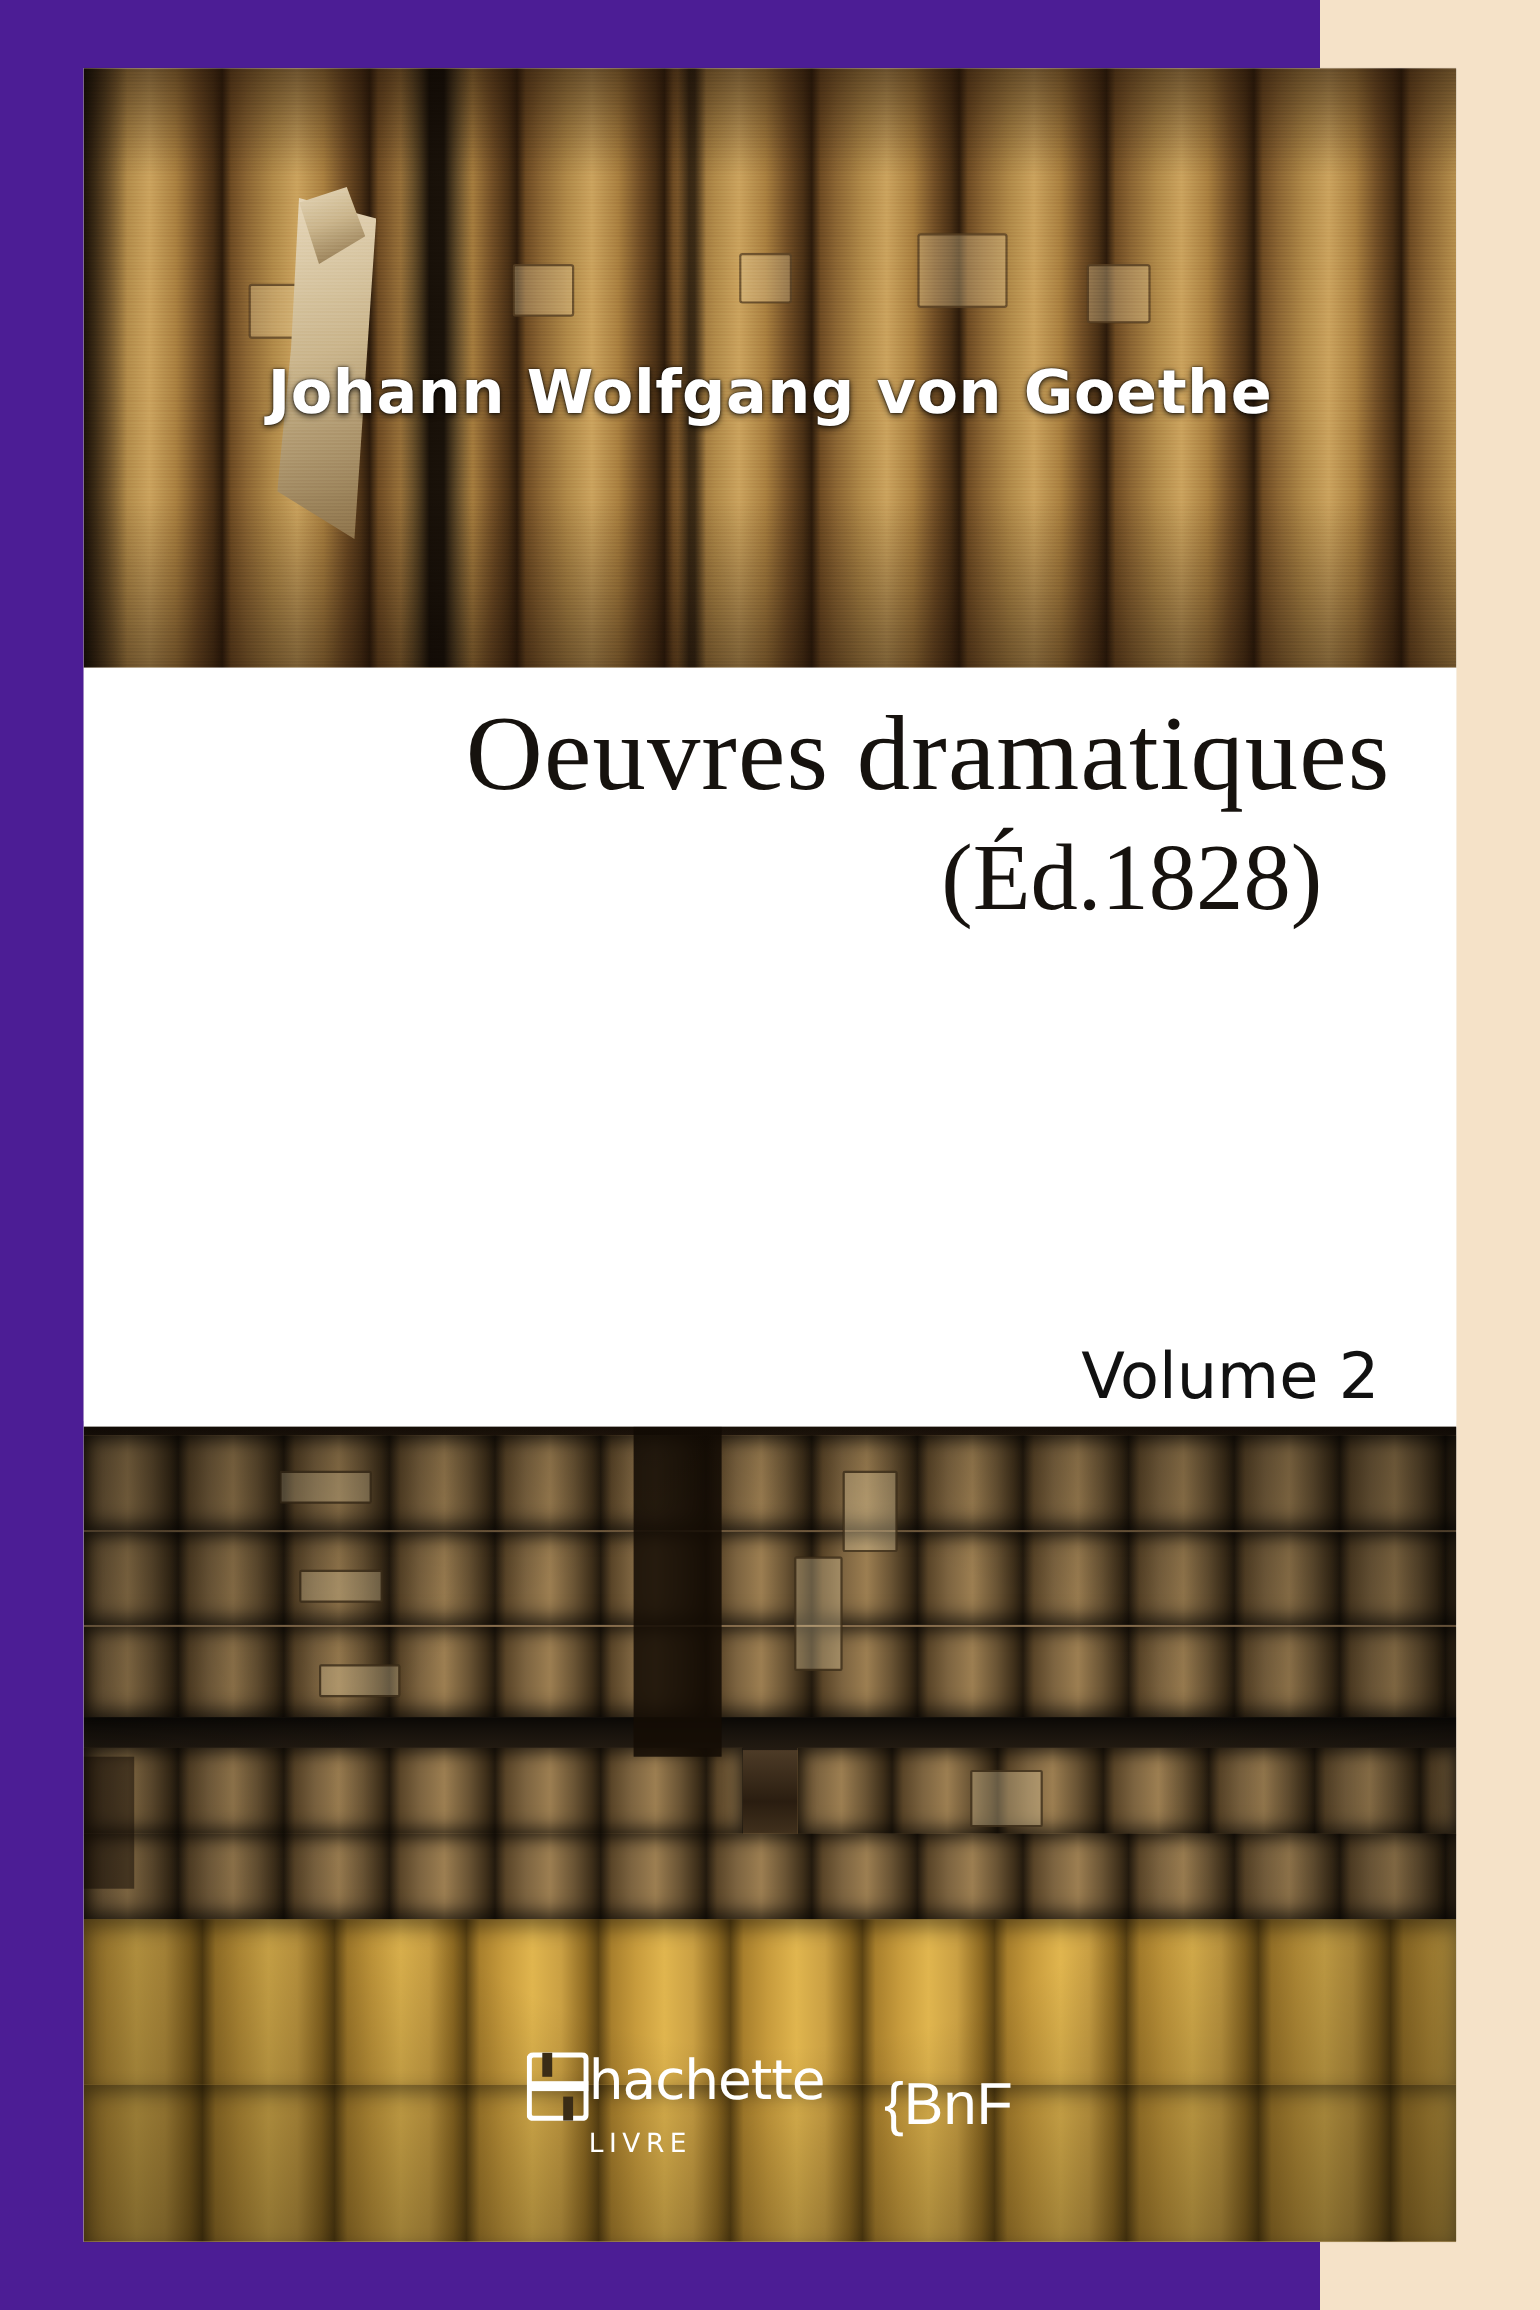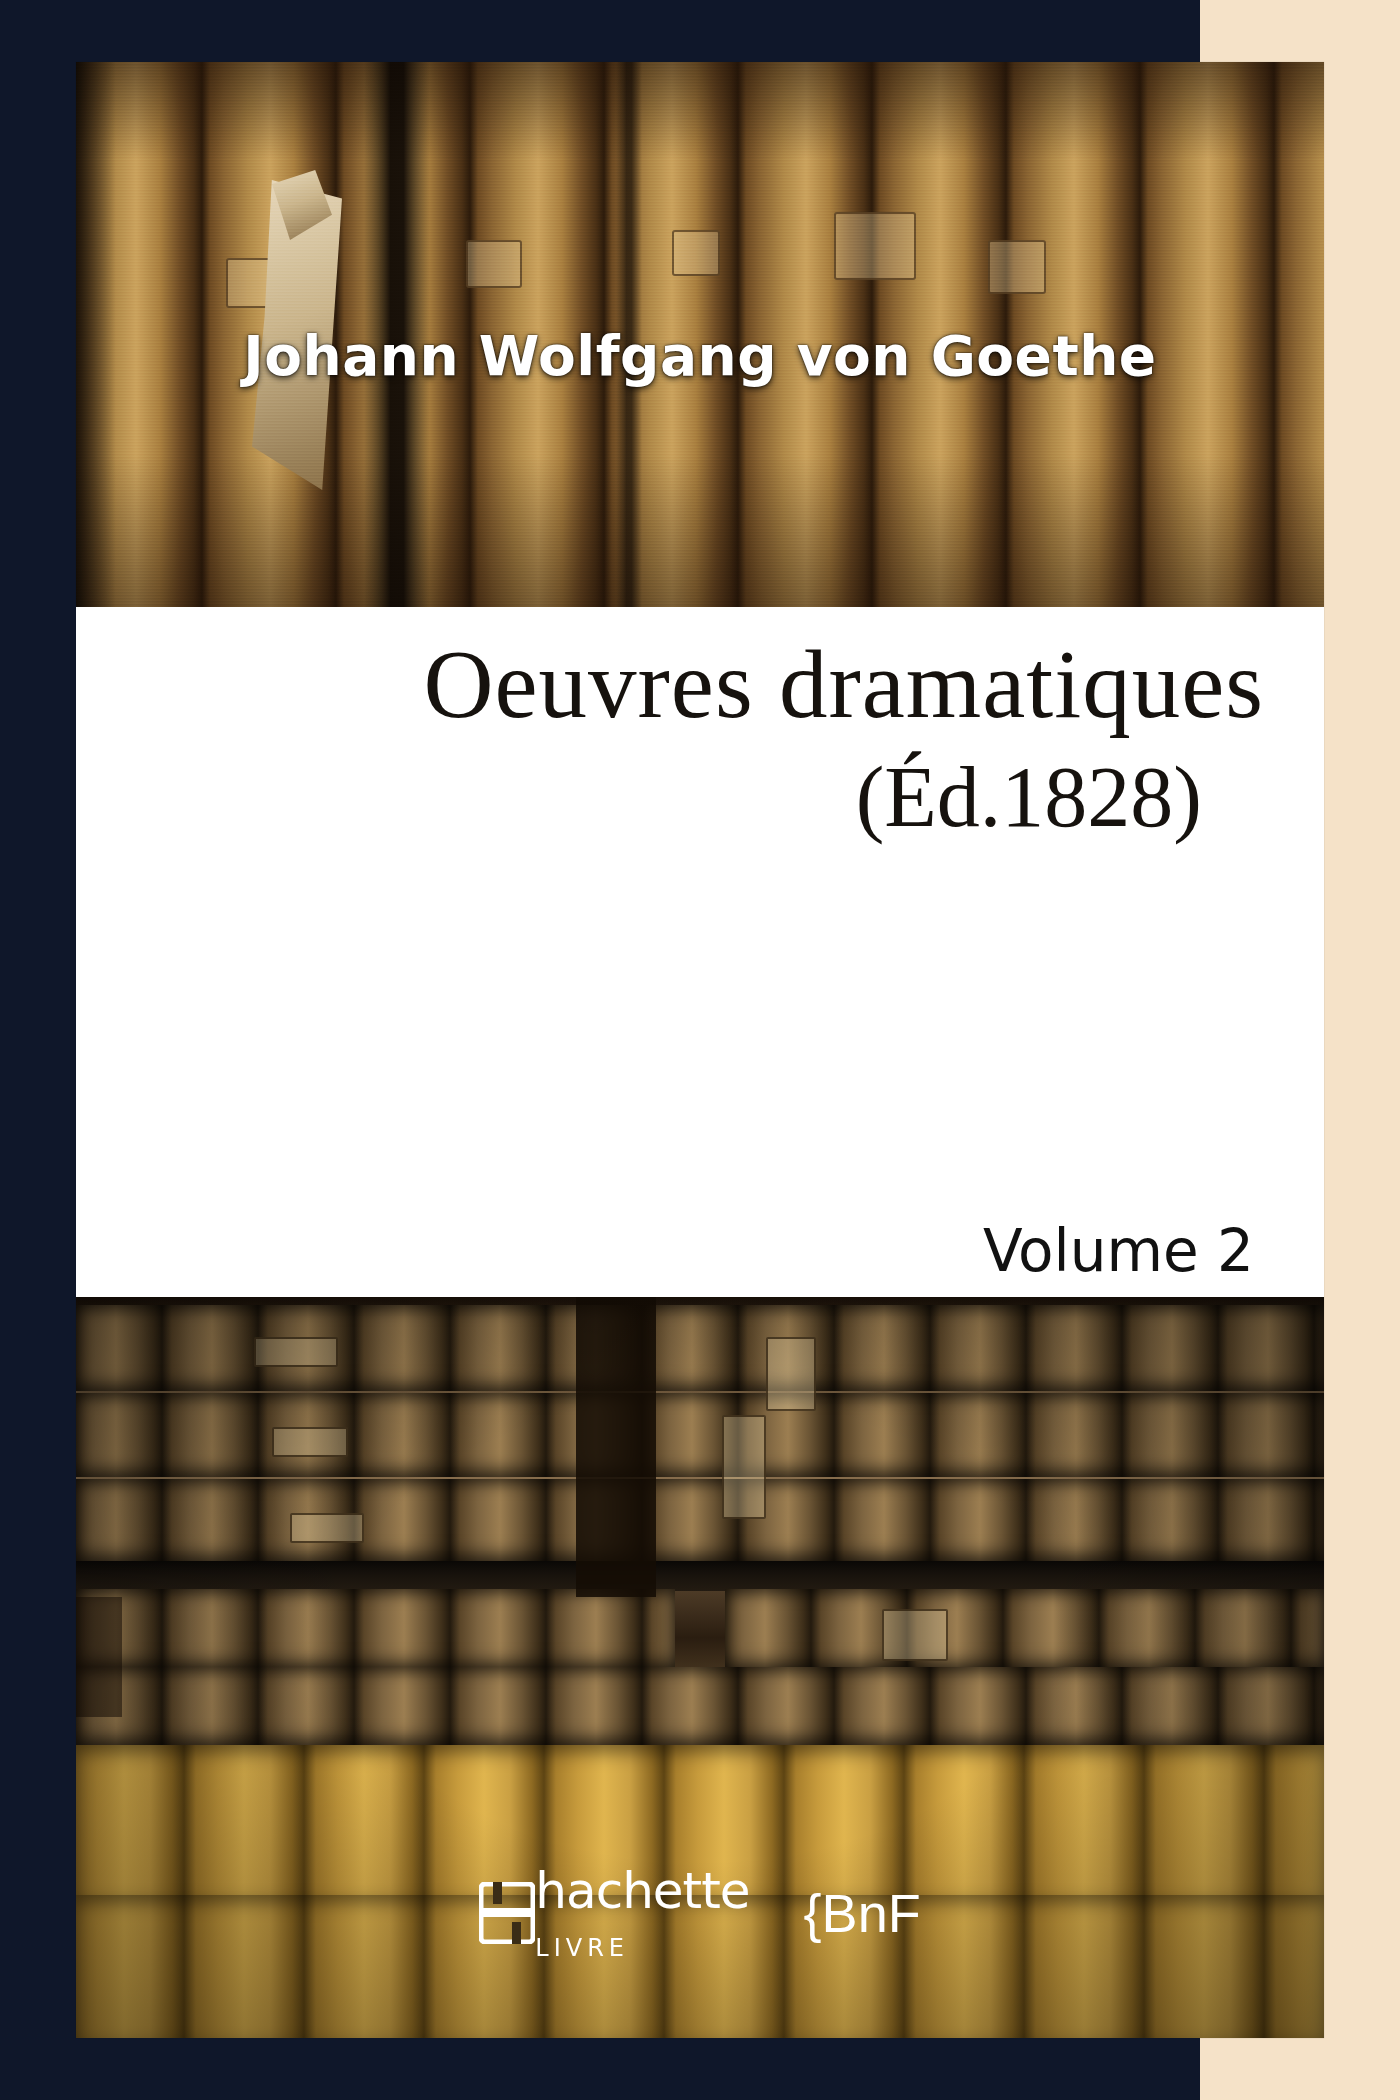--- a/index.html
+++ b/index.html
@@ -11,21 +11,21 @@
     width: 1400px;
     height: 2100px;
     font-family: "Liberation Sans", sans-serif;
     overflow: hidden;
   }
 
   .page {
     position: relative;
     width: 1200px;
     height: 2100px;
-    background: #0f172a;
+    background: #4c1d95;
     box-sizing: border-box;
   }
 
   
   .cover {
     position: absolute;
     left: 76px;
     top: 62px;
     width: 1248px;
     height: 1976px;
@@ -188,21 +188,20 @@
     position: absolute;
     left: 0; right: 0;
     bottom: 78px;
     display: flex;
     align-items: center;
     justify-content: center;
     gap: 54px;
   }
   .hachette {
     display: flex;
-    align-items: center;
   }
   .hachette .mark {
     width: 56px; height: 62px;
     position: relative;
   }
   .hachette .mark svg { display: block; }
   .hachette .words {
     display: flex; flex-direction: column; line-height: 1;
   }
   .hachette .words .w1 {

